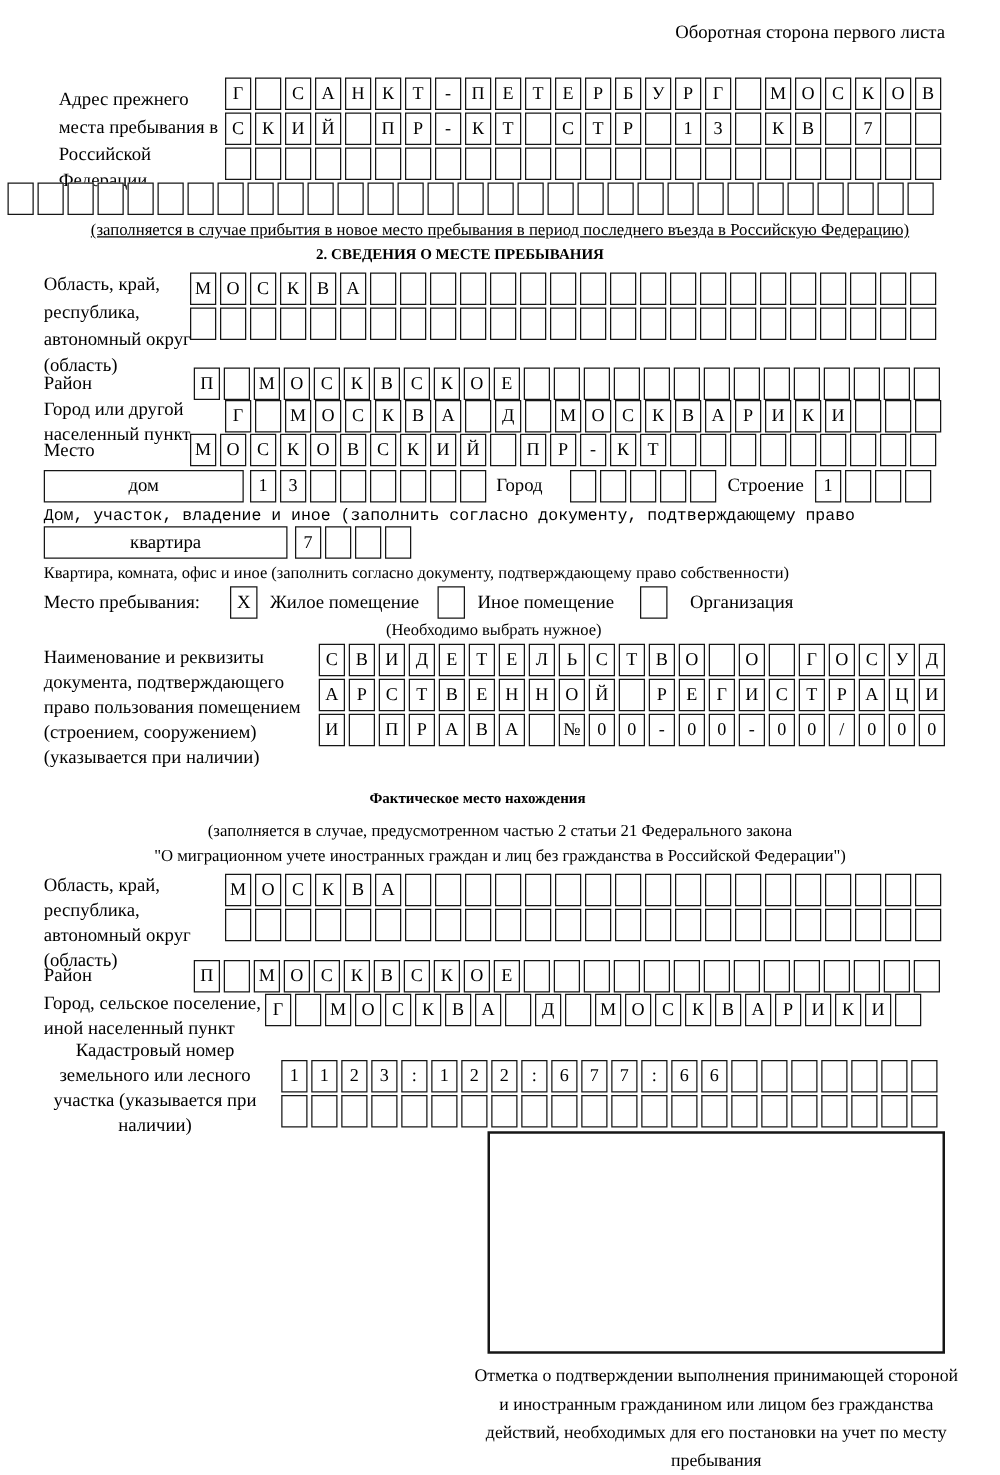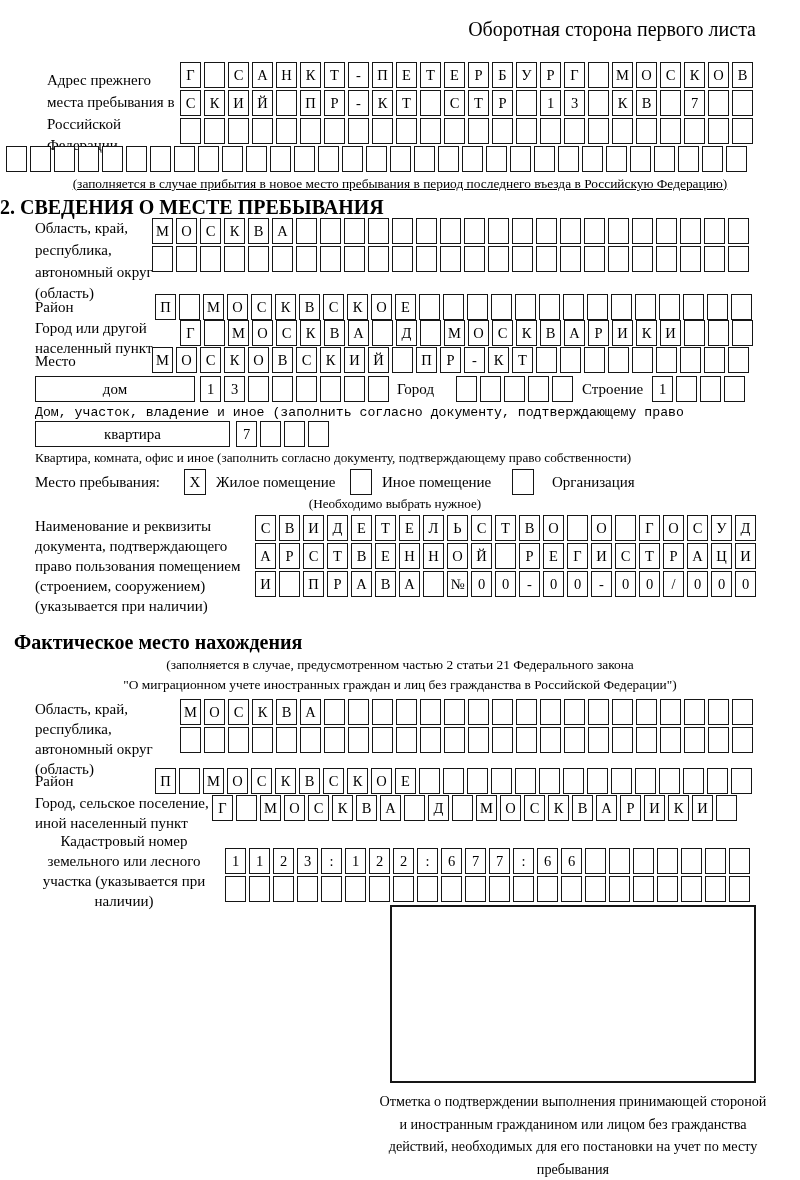--- a/index.html
+++ b/index.html
@@ -1,21 +1,21 @@
 <!DOCTYPE html>
 <html><head>
 <meta charset="utf-8">
 <style>
   html,body { margin:0; padding:0; background:#ffffff; }
   body { font-family:"Liberation Serif", serif; color:#000; }
   .page { position:relative; width:800px; height:1180px; background:#fff; overflow:hidden; }
 
   .abs { position:absolute; }
 
-  .hdr-note { font-size:20px; }
+  .hdr-note { font-size:15px; }
 
   .lbl { font-size:15px; line-height:1.45; }
   .lbl-tight { font-size:15px; line-height:1.34; }
 
   .cellrow { position:absolute; display:flex; gap:3px; }
   .cell {
     box-sizing:border-box; flex:0 0 21px;
     width:21px; height:26px;
     border:1.8px solid #161616;
     display:flex; align-items:center; justify-content:center;
@@ -25,21 +25,21 @@
   .wbox {
     position:absolute; box-sizing:border-box; height:26px;
     border:1.8px solid #161616;
     display:flex; align-items:center; justify-content:center;
     font-size:15px; background:#fff;
   }
 
   .cap { font-size:13.2px; }
   .cap-c { font-size:13.4px; text-align:center; width:800px; left:0; }
 
-  .sec-title { font-size:20px; font-weight:bold; text-align:left; width:736px; left:0; }
+  .sec-title { font-size:12px; font-weight:bold; text-align:center; width:736px; left:0; }
 
   .chkbox {
     position:absolute; box-sizing:border-box; width:22px; height:26px;
     border:1.8px solid #161616;
     display:flex; align-items:center; justify-content:center;
     font-size:15px; background:#fff;
   }
 
   .stamp-box { position:absolute; box-sizing:border-box; border:2px solid #161616; background:#fff; }
   .stamp-cap { font-size:14.2px; line-height:1.6; text-align:center; }

